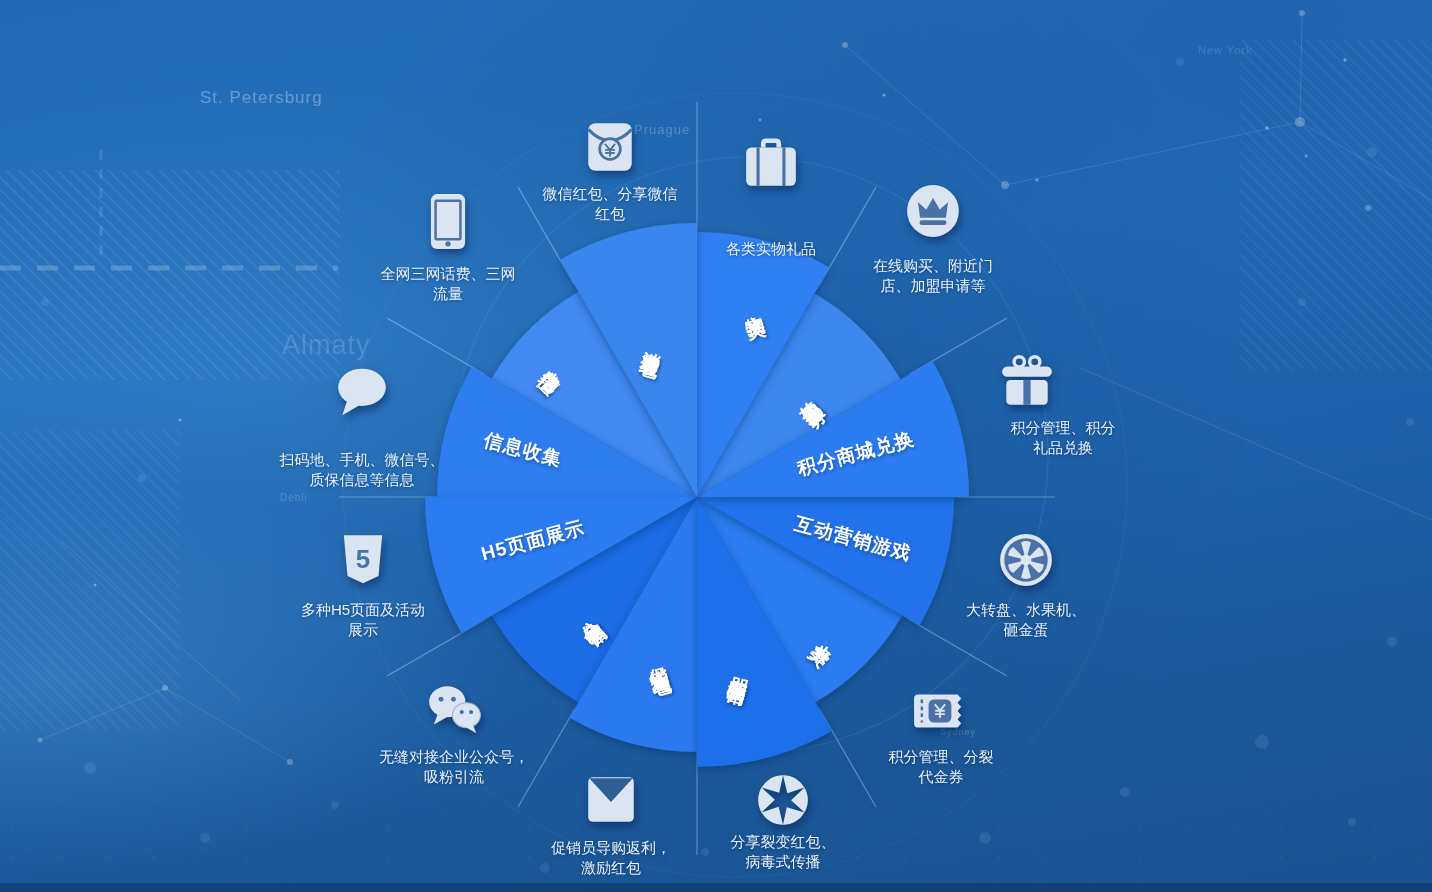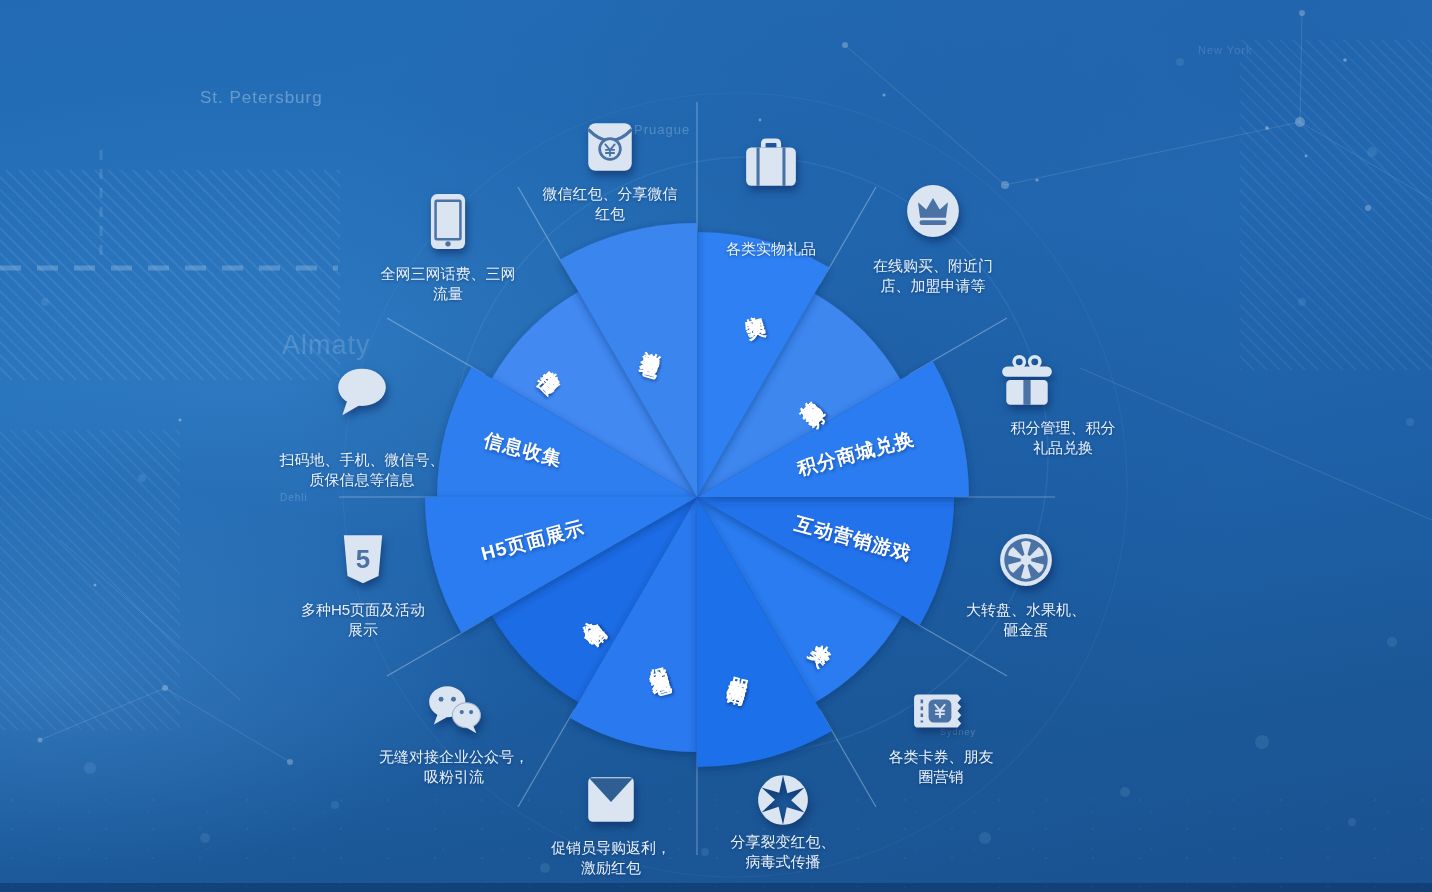--- a/index.html
+++ b/index.html
@@ -201,21 +201,21 @@
         </g>
     <circle cx="28" cy="28" r="5.2" fill="#dbe5f2"></circle>
       </svg>
       <div class="callout-caption" style="left: 1026px; top: 600px; width: 126px;">大转盘、水果机、砸金蛋</div>
       <svg viewBox="0 0 56 56" class="callout-icon" style="left: 941px; top: 711px;">
         <path d="M6 12 H44 L47.5 16 L44 20 L47.5 24 L44 28 L47.5 32 L44 36 L47.5 40 L44 44 H6 Q2 44 2 40 V16 Q2 12 6 12 Z" fill="#dbe5f2"></path>
     <line x1="9.5" y1="17" x2="9.5" y2="39" stroke="#4a72a4" stroke-width="2.4" stroke-dasharray="3.5 3.2"></line>
     <rect x="16" y="17" width="22" height="22" rx="5" fill="#4a72a4"></rect>
     <path d="M22.5 22 L27 27.5 L31.5 22 M27 27.5 L27 34 M23 27.8 L31 27.8 M23 31 L31 31" stroke="#dbe5f2" stroke-width="1.8" fill="none" stroke-linecap="round"></path>
       </svg>
-      <div class="callout-caption" style="left: 941px; top: 747px; width: 112px;">各类卡券、朋友圈营销</div>
+      <div class="callout-caption" style="left: 941px; top: 747px; width: 112px;">积分管理、分裂代金券</div>
       <svg viewBox="0 0 56 56" class="callout-icon" style="left: 783px; top: 800px;">
         <g fill="#dbe5f2">
           <path d="M28 4 A24 24 0 0 1 48.8 16 L32.2 21.4 Z" transform="rotate(0 28 28)"></path>
           <path d="M28 4 A24 24 0 0 1 48.8 16 L32.2 21.4 Z" transform="rotate(60 28 28)"></path>
           <path d="M28 4 A24 24 0 0 1 48.8 16 L32.2 21.4 Z" transform="rotate(120 28 28)"></path>
           <path d="M28 4 A24 24 0 0 1 48.8 16 L32.2 21.4 Z" transform="rotate(180 28 28)"></path>
           <path d="M28 4 A24 24 0 0 1 48.8 16 L32.2 21.4 Z" transform="rotate(240 28 28)"></path>
           <path d="M28 4 A24 24 0 0 1 48.8 16 L32.2 21.4 Z" transform="rotate(300 28 28)"></path>
         </g>
       </svg>

